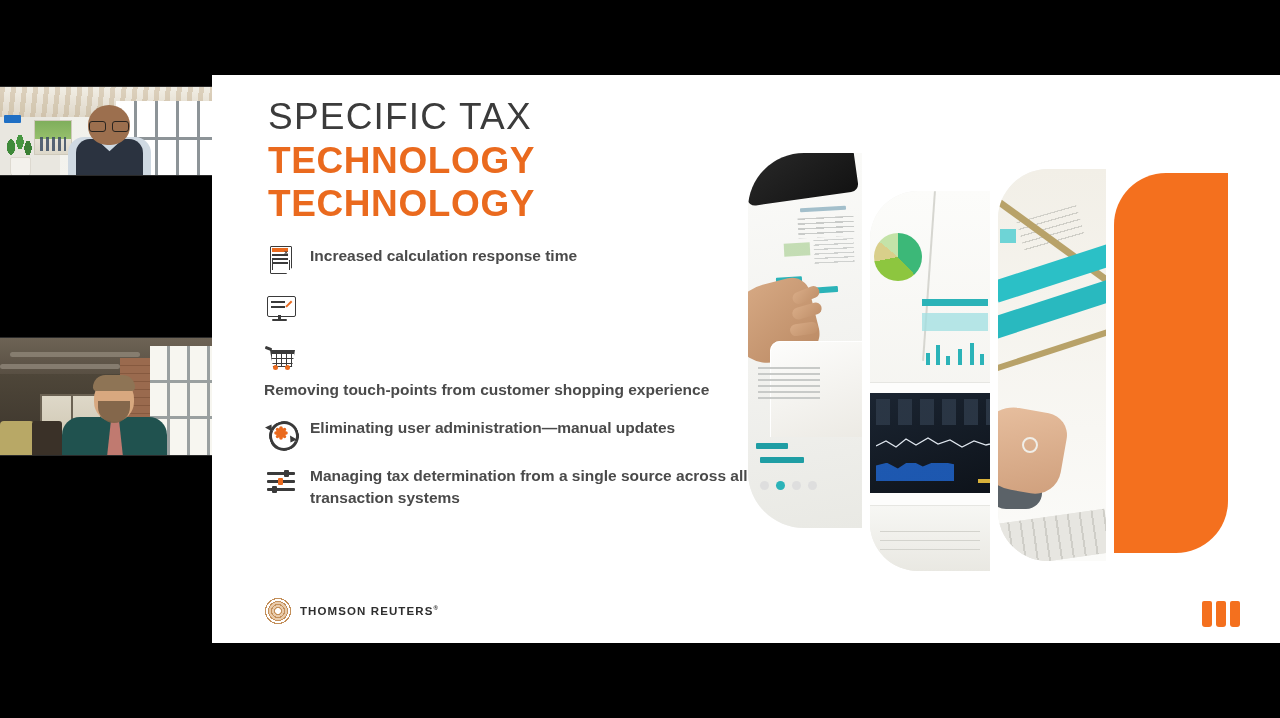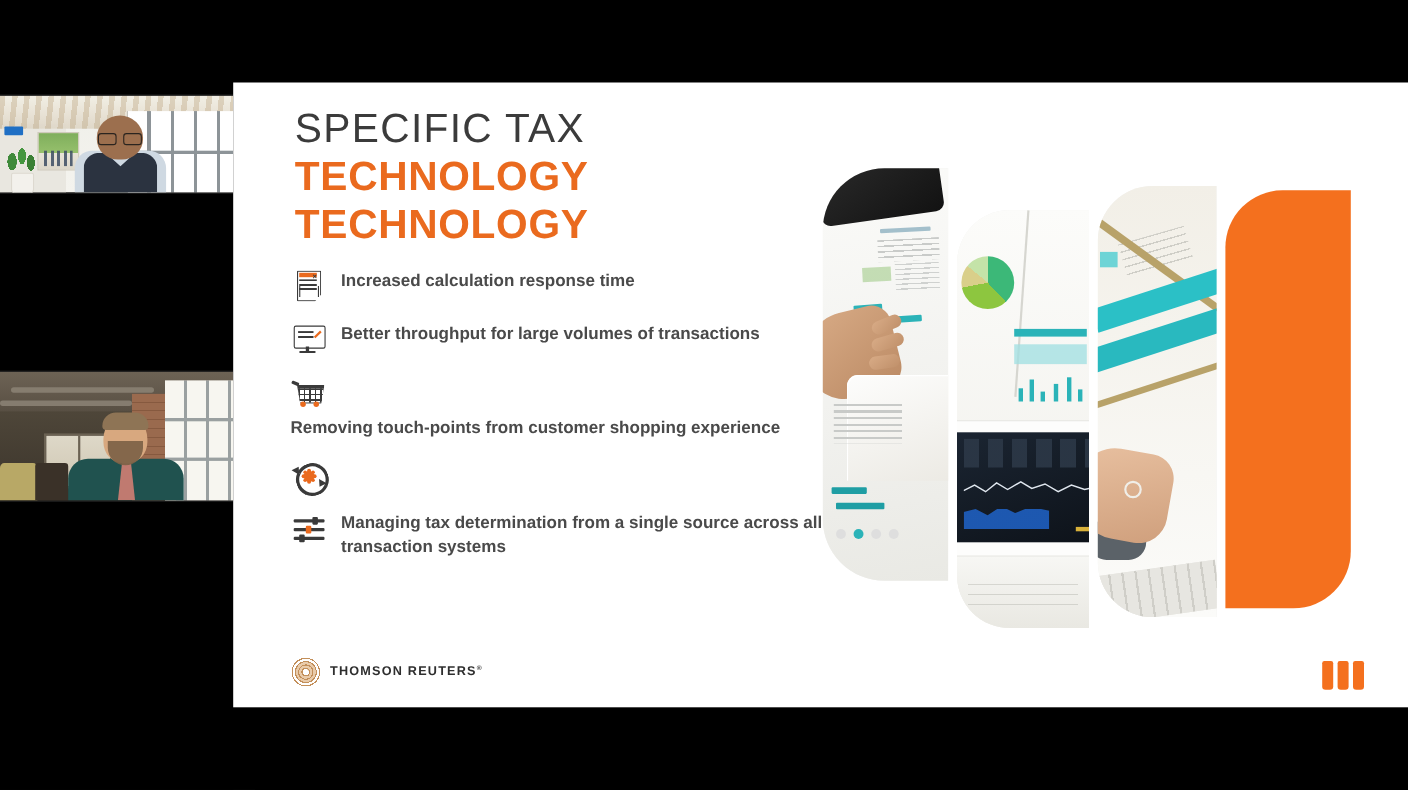--- a/index.html
+++ b/index.html
@@ -698,21 +698,20 @@
       </div>
 
       <div class="bullet">
         <div class="bullet-icon">
           <div class="ic-mon-screen"></div>
           <div class="ic-mon-lines"></div>
           <div class="ic-mon-pencil"></div>
           <div class="ic-mon-stand"></div>
           <div class="ic-mon-base"></div>
         </div>
-        <div class="bullet-text">Better throughput for large volumes of transactions</div>
       </div>
 
       <div class="bullet" style="margin-top:20px;flex-direction:column;">
         <div class="bullet-icon">
           <div class="ic-cart-handle"></div>
           <div class="ic-cart-basket"></div>
           <div class="ic-cart-w1"></div>
           <div class="ic-cart-w2"></div>
         </div>
         <div class="bullet-text">Removing touch-points from customer shopping experience</div>
@@ -720,20 +719,21 @@
 
 
       <div class="bullet" style="margin-top:14px;">
         <div class="bullet-icon">
           <div class="ic-refresh-ring"></div>
           <div class="ic-refresh-ring2"></div>
           <div class="ic-refresh-a1"></div>
           <div class="ic-refresh-a2"></div>
           <div class="ic-gear"></div>
         </div>
+        <div class="bullet-text">Eliminating user administration—manual updates</div>
       </div>
 
       <div class="bullet" style="margin-top:12px;">
         <div class="bullet-icon">
           <div class="ic-sl-row" style="top:6px;"></div>
           <div class="ic-sl-knob" style="left:20px;top:3.5px;"></div>
           <div class="ic-sl-row" style="top:14px;"></div>
           <div class="ic-sl-knob orange" style="left:14px;top:11.5px;"></div>
           <div class="ic-sl-row" style="top:22px;"></div>
           <div class="ic-sl-knob" style="left:8px;top:19.5px;"></div>

